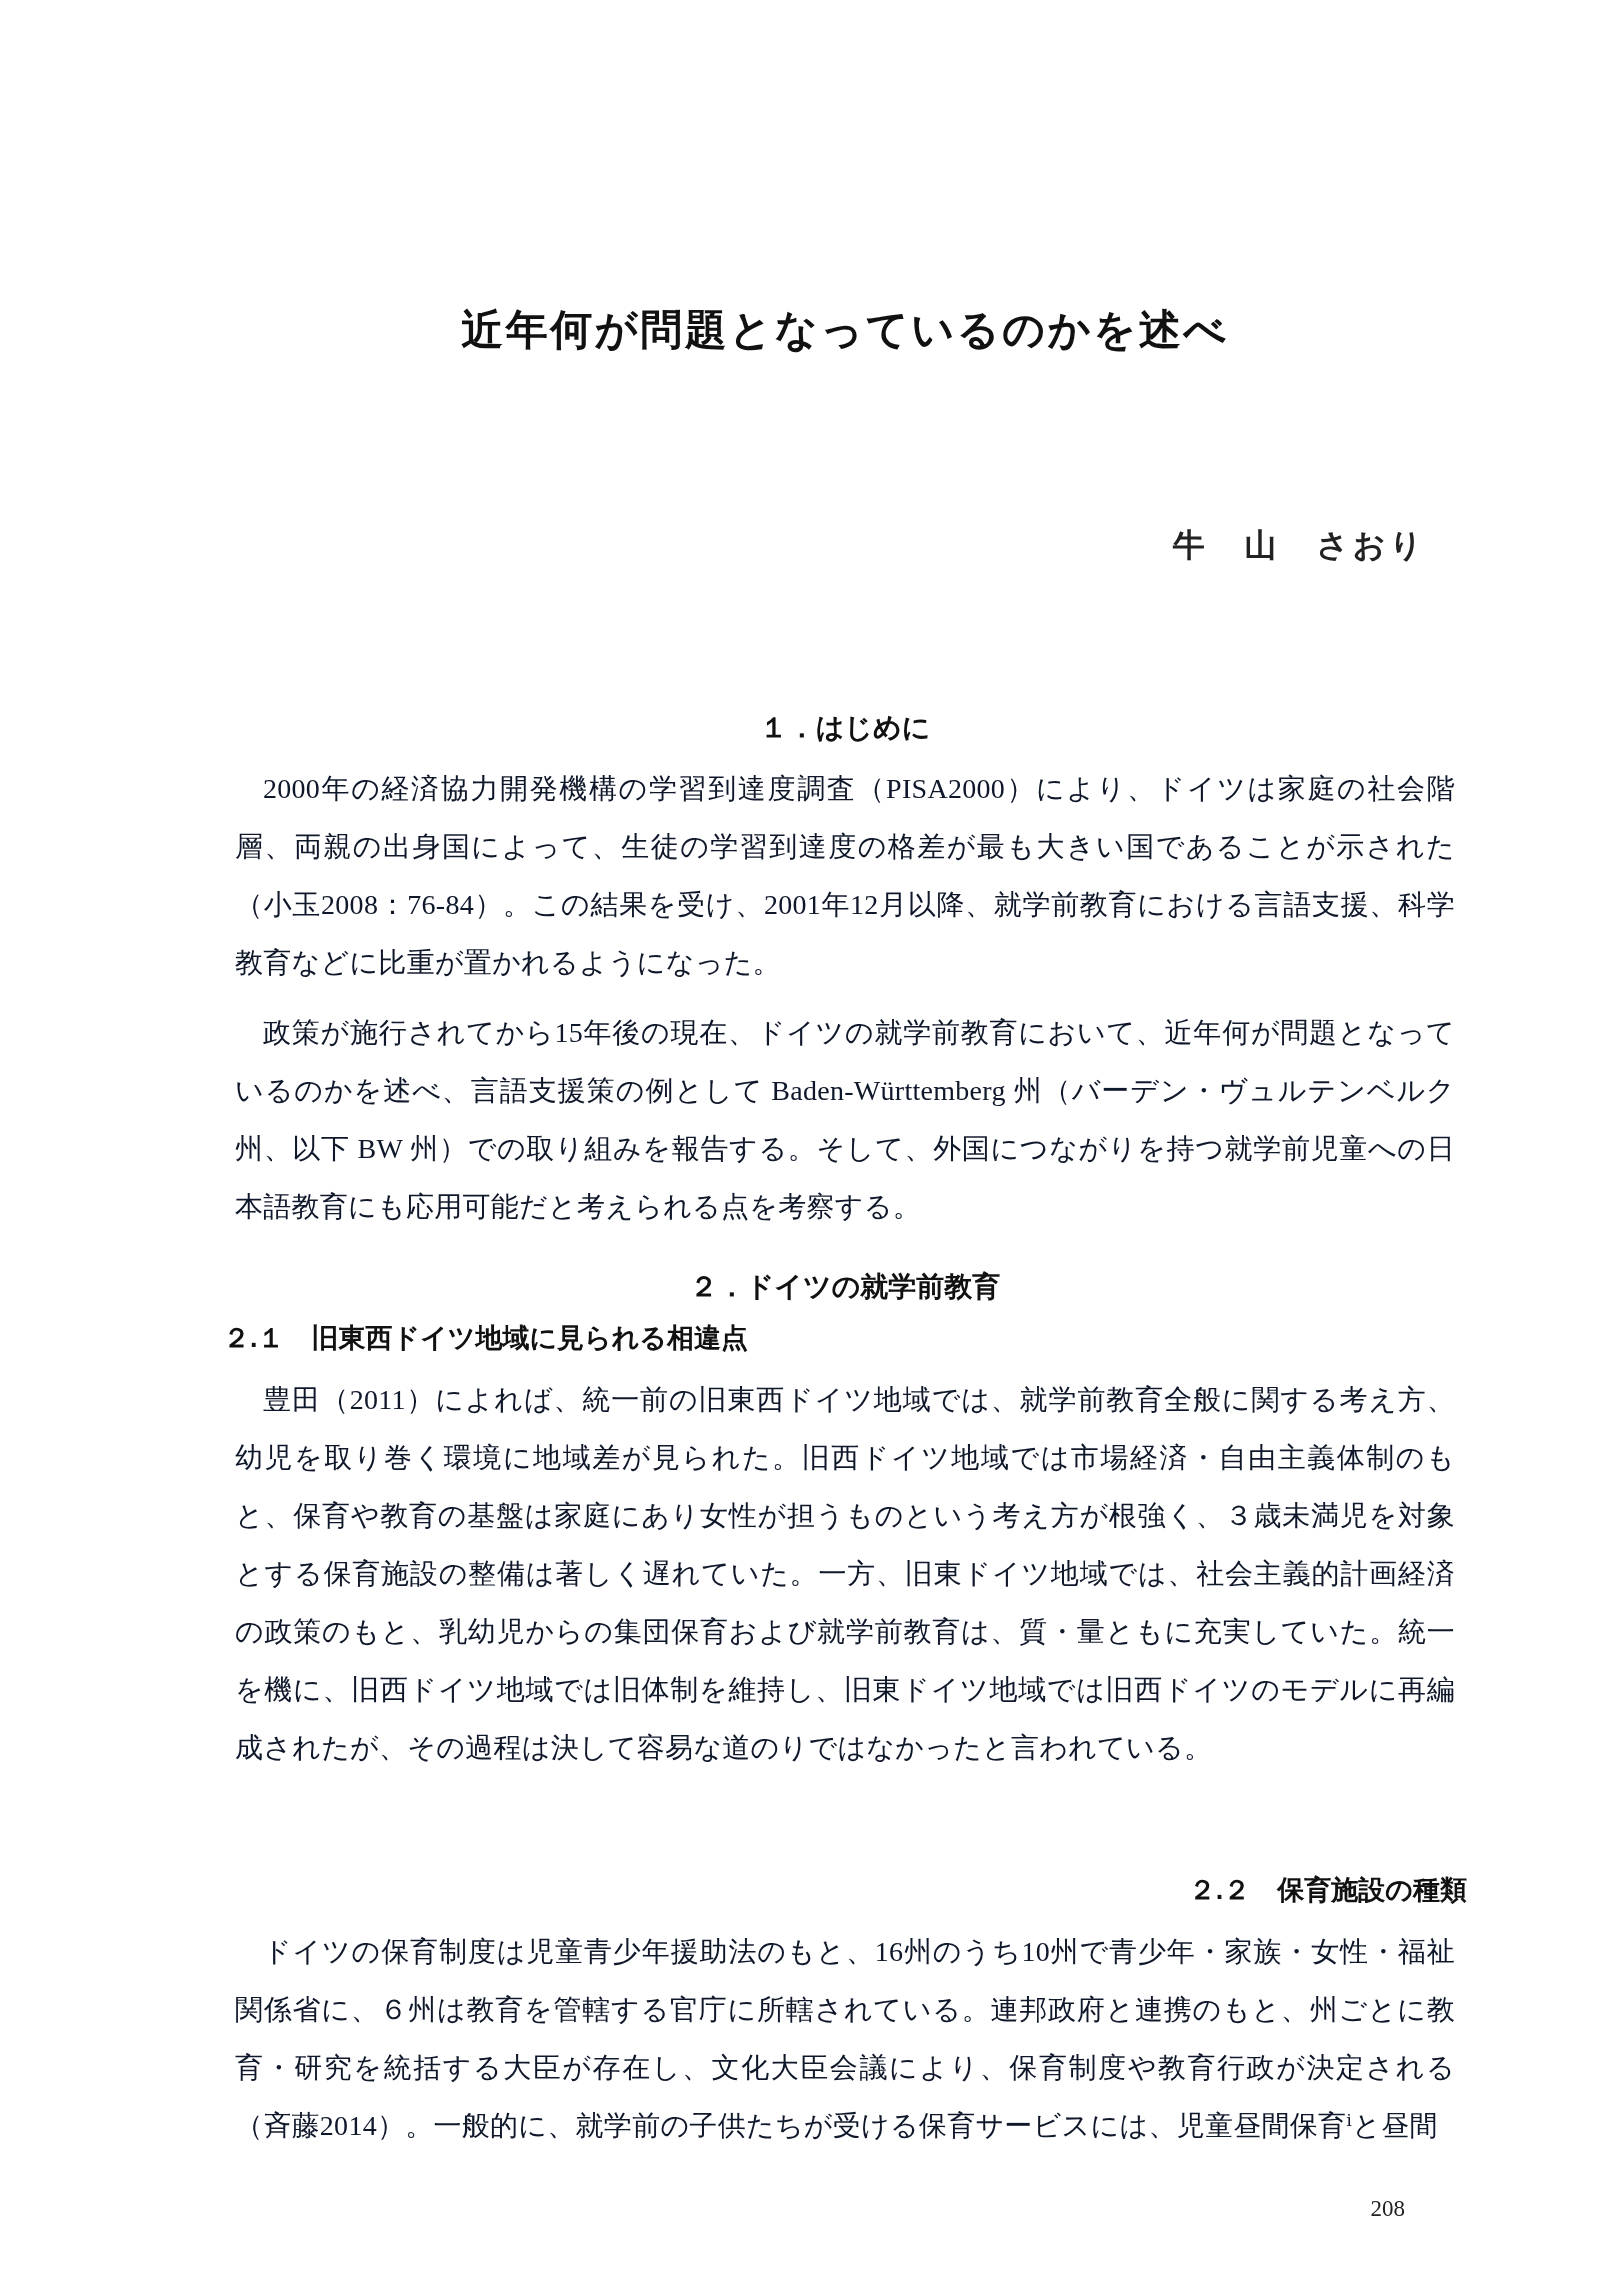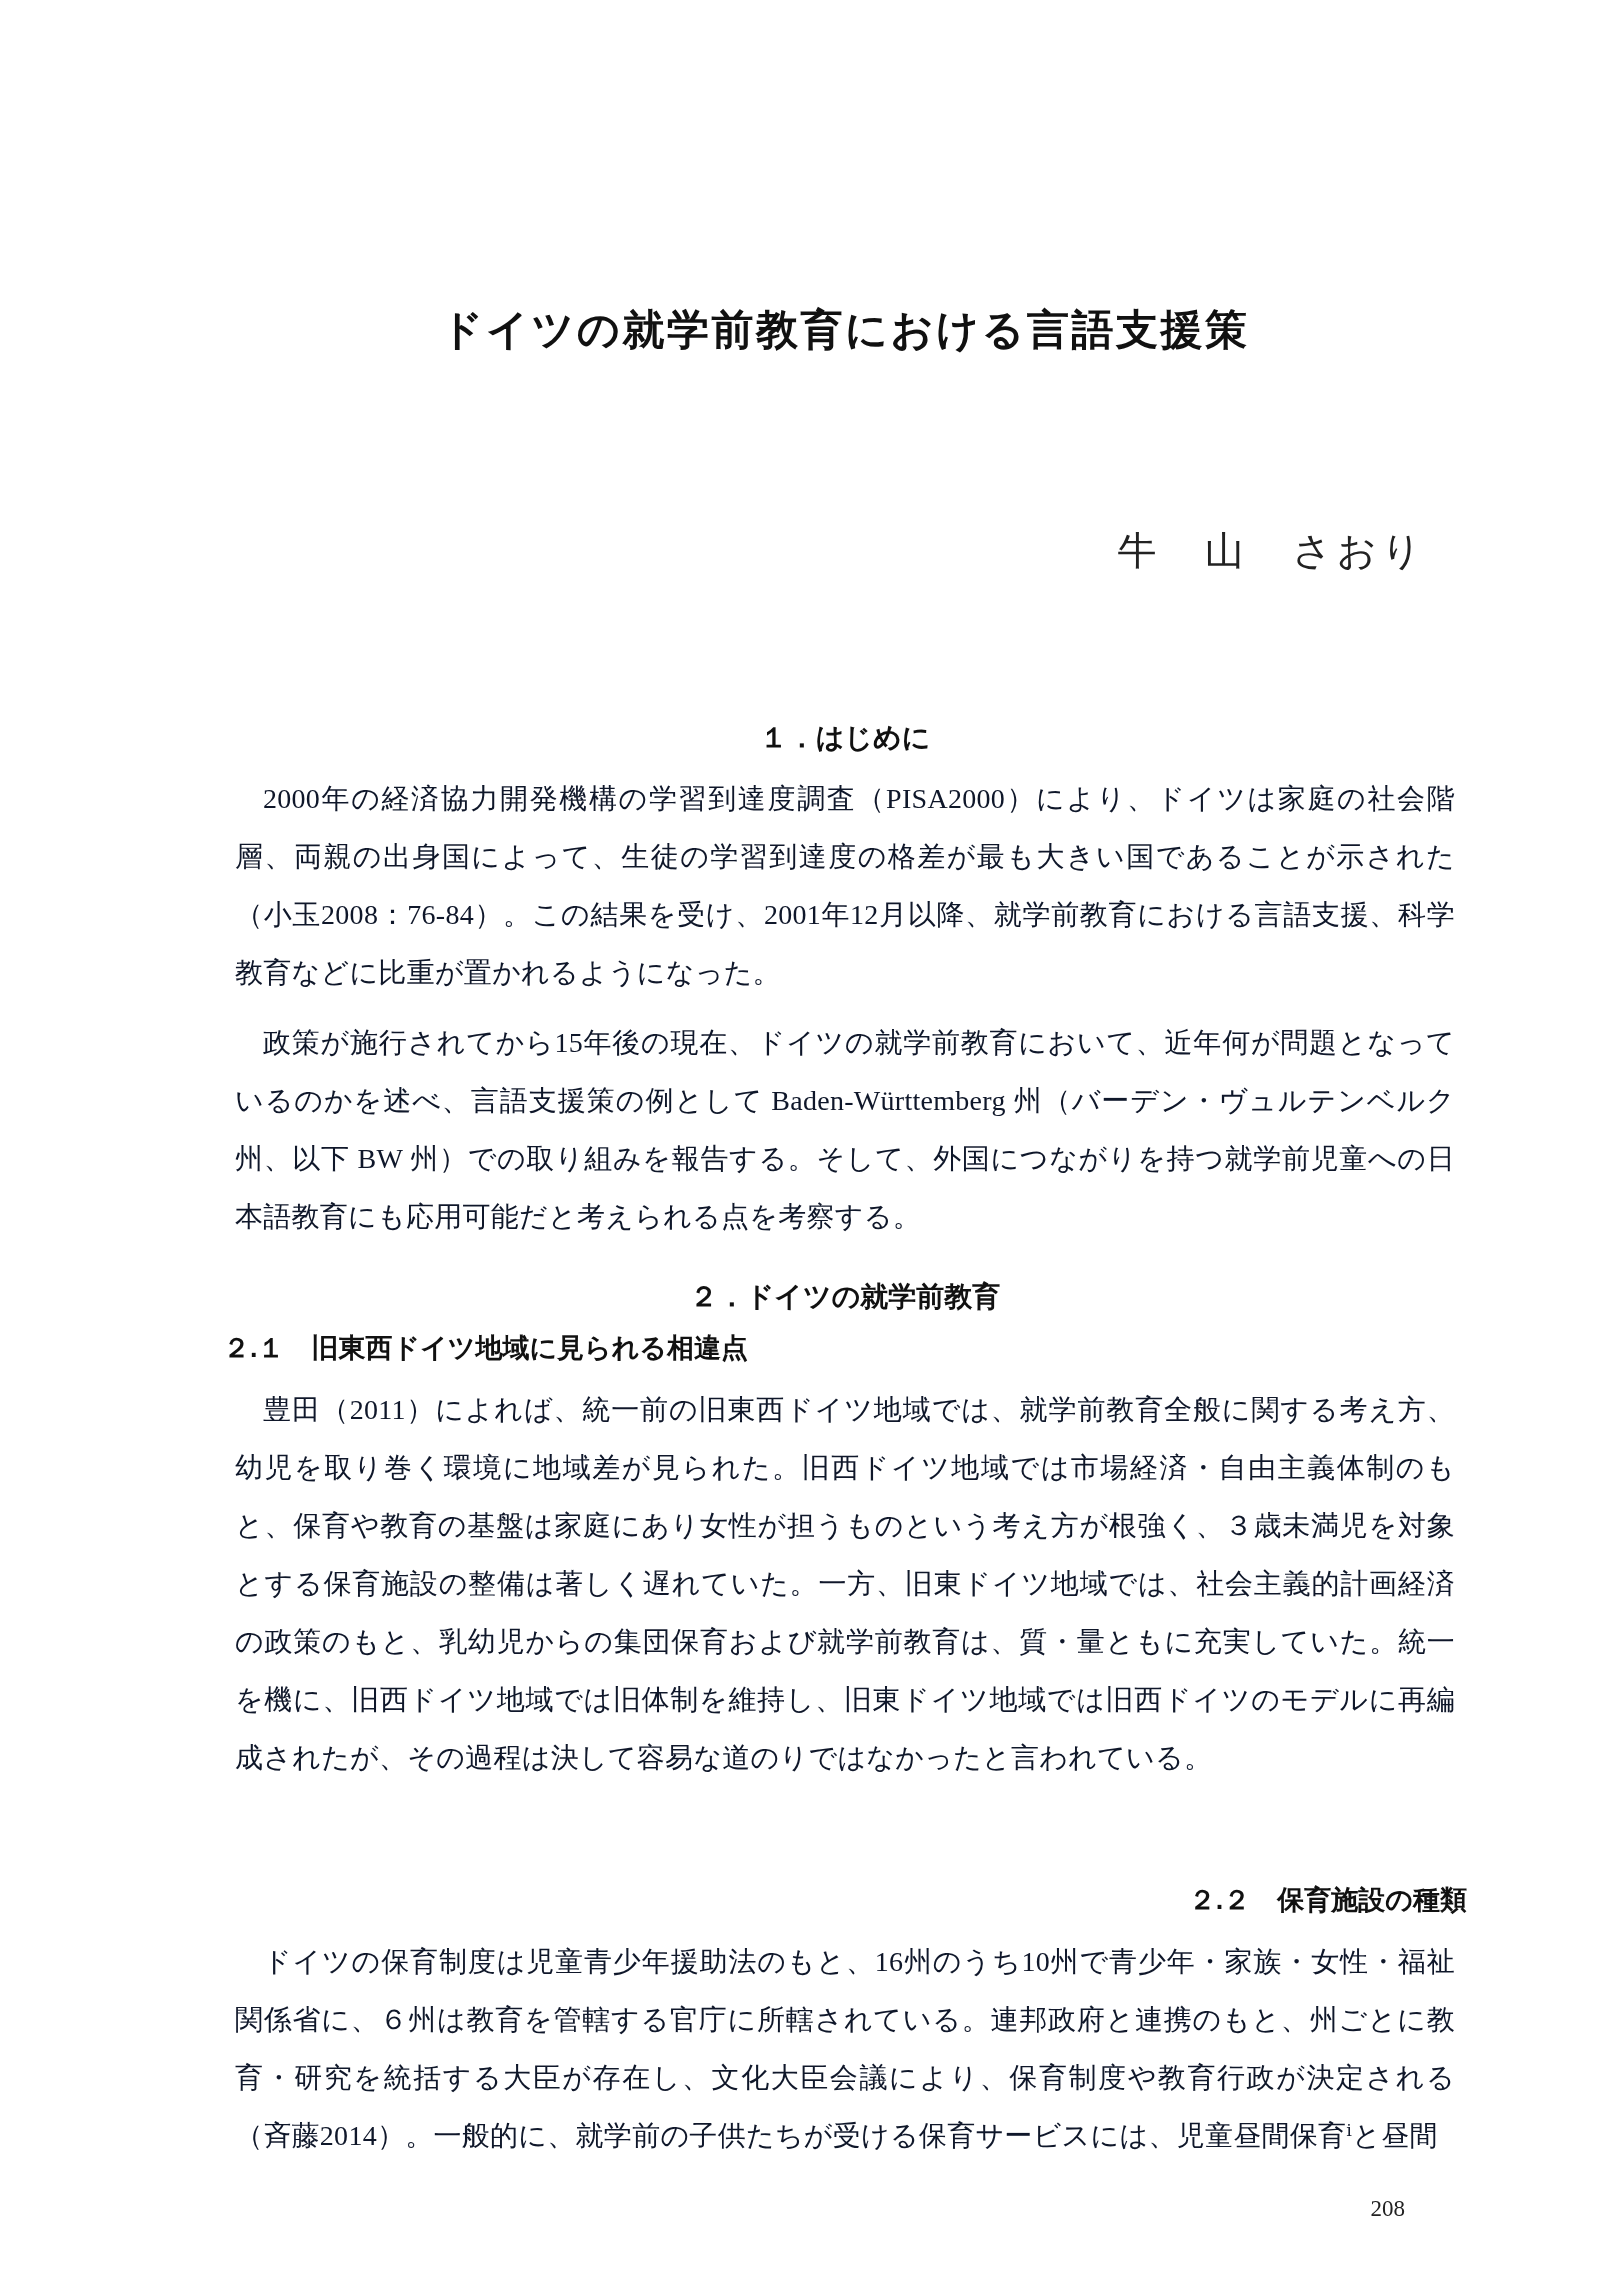--- a/index.html
+++ b/index.html
@@ -27,22 +27,22 @@
     font-size: 42px;
     font-weight: 600;
     letter-spacing: 0.06em;
     line-height: 1.2;
     color: #111111;
   }
   .author {
     margin-top: 169px;
     text-align: right;
     padding-right: 41px;
-    font-size: 39px;
-    font-weight: 400;
+    font-size: 32px;
+    font-weight: 700;
     letter-spacing: 0.12em;
     color: #222222;
   }
   .sec-h1 {
     margin: 139px 0 10.5px 0;
     font-family: "Liberation Sans", "DejaVu Sans", sans-serif;
     font-size: 28px;
     font-weight: 700;
     line-height: 41px;
     color: #111111;
@@ -80,21 +80,21 @@
     font-family: "Liberation Serif", "DejaVu Serif", serif;
     color: #222222;
   }
 </style>
 </head>
 <body>
 
 <div class="page">
   <div class="content">
 
-    <h1 class="paper-title">ドイツの就学前教育における言語支援策</h1>
+    <h1 class="paper-title">近年何が問題となっているのかを述べ</h1>
 
     <div class="author">牛　山　さおり</div>
 
     <h2 class="sec-h1">１．はじめに</h2>
 
     <p class="body-p">2000年の経済協力開発機構の学習到達度調査（PISA2000）により、ドイツは家庭の社会階層、両親の出身国によって、生徒の学習到達度の格差が最も大きい国であることが示された（小玉2008：76-84）。この結果を受け、2001年12月以降、就学前教育における言語支援、科学教育などに比重が置かれるようになった。</p>
 
     <p class="body-p">政策が施行されてから15年後の現在、ドイツの就学前教育において、近年何が問題となっているのかを述べ、言語支援策の例として Baden-Württemberg 州（バーデン・ヴュルテンベルク州、以下 BW 州）での取り組みを報告する。そして、外国につながりを持つ就学前児童への日本語教育にも応用可能だと考えられる点を考察する。</p>
 
     <h2 class="sec-h1 later">２．ドイツの就学前教育</h2>

